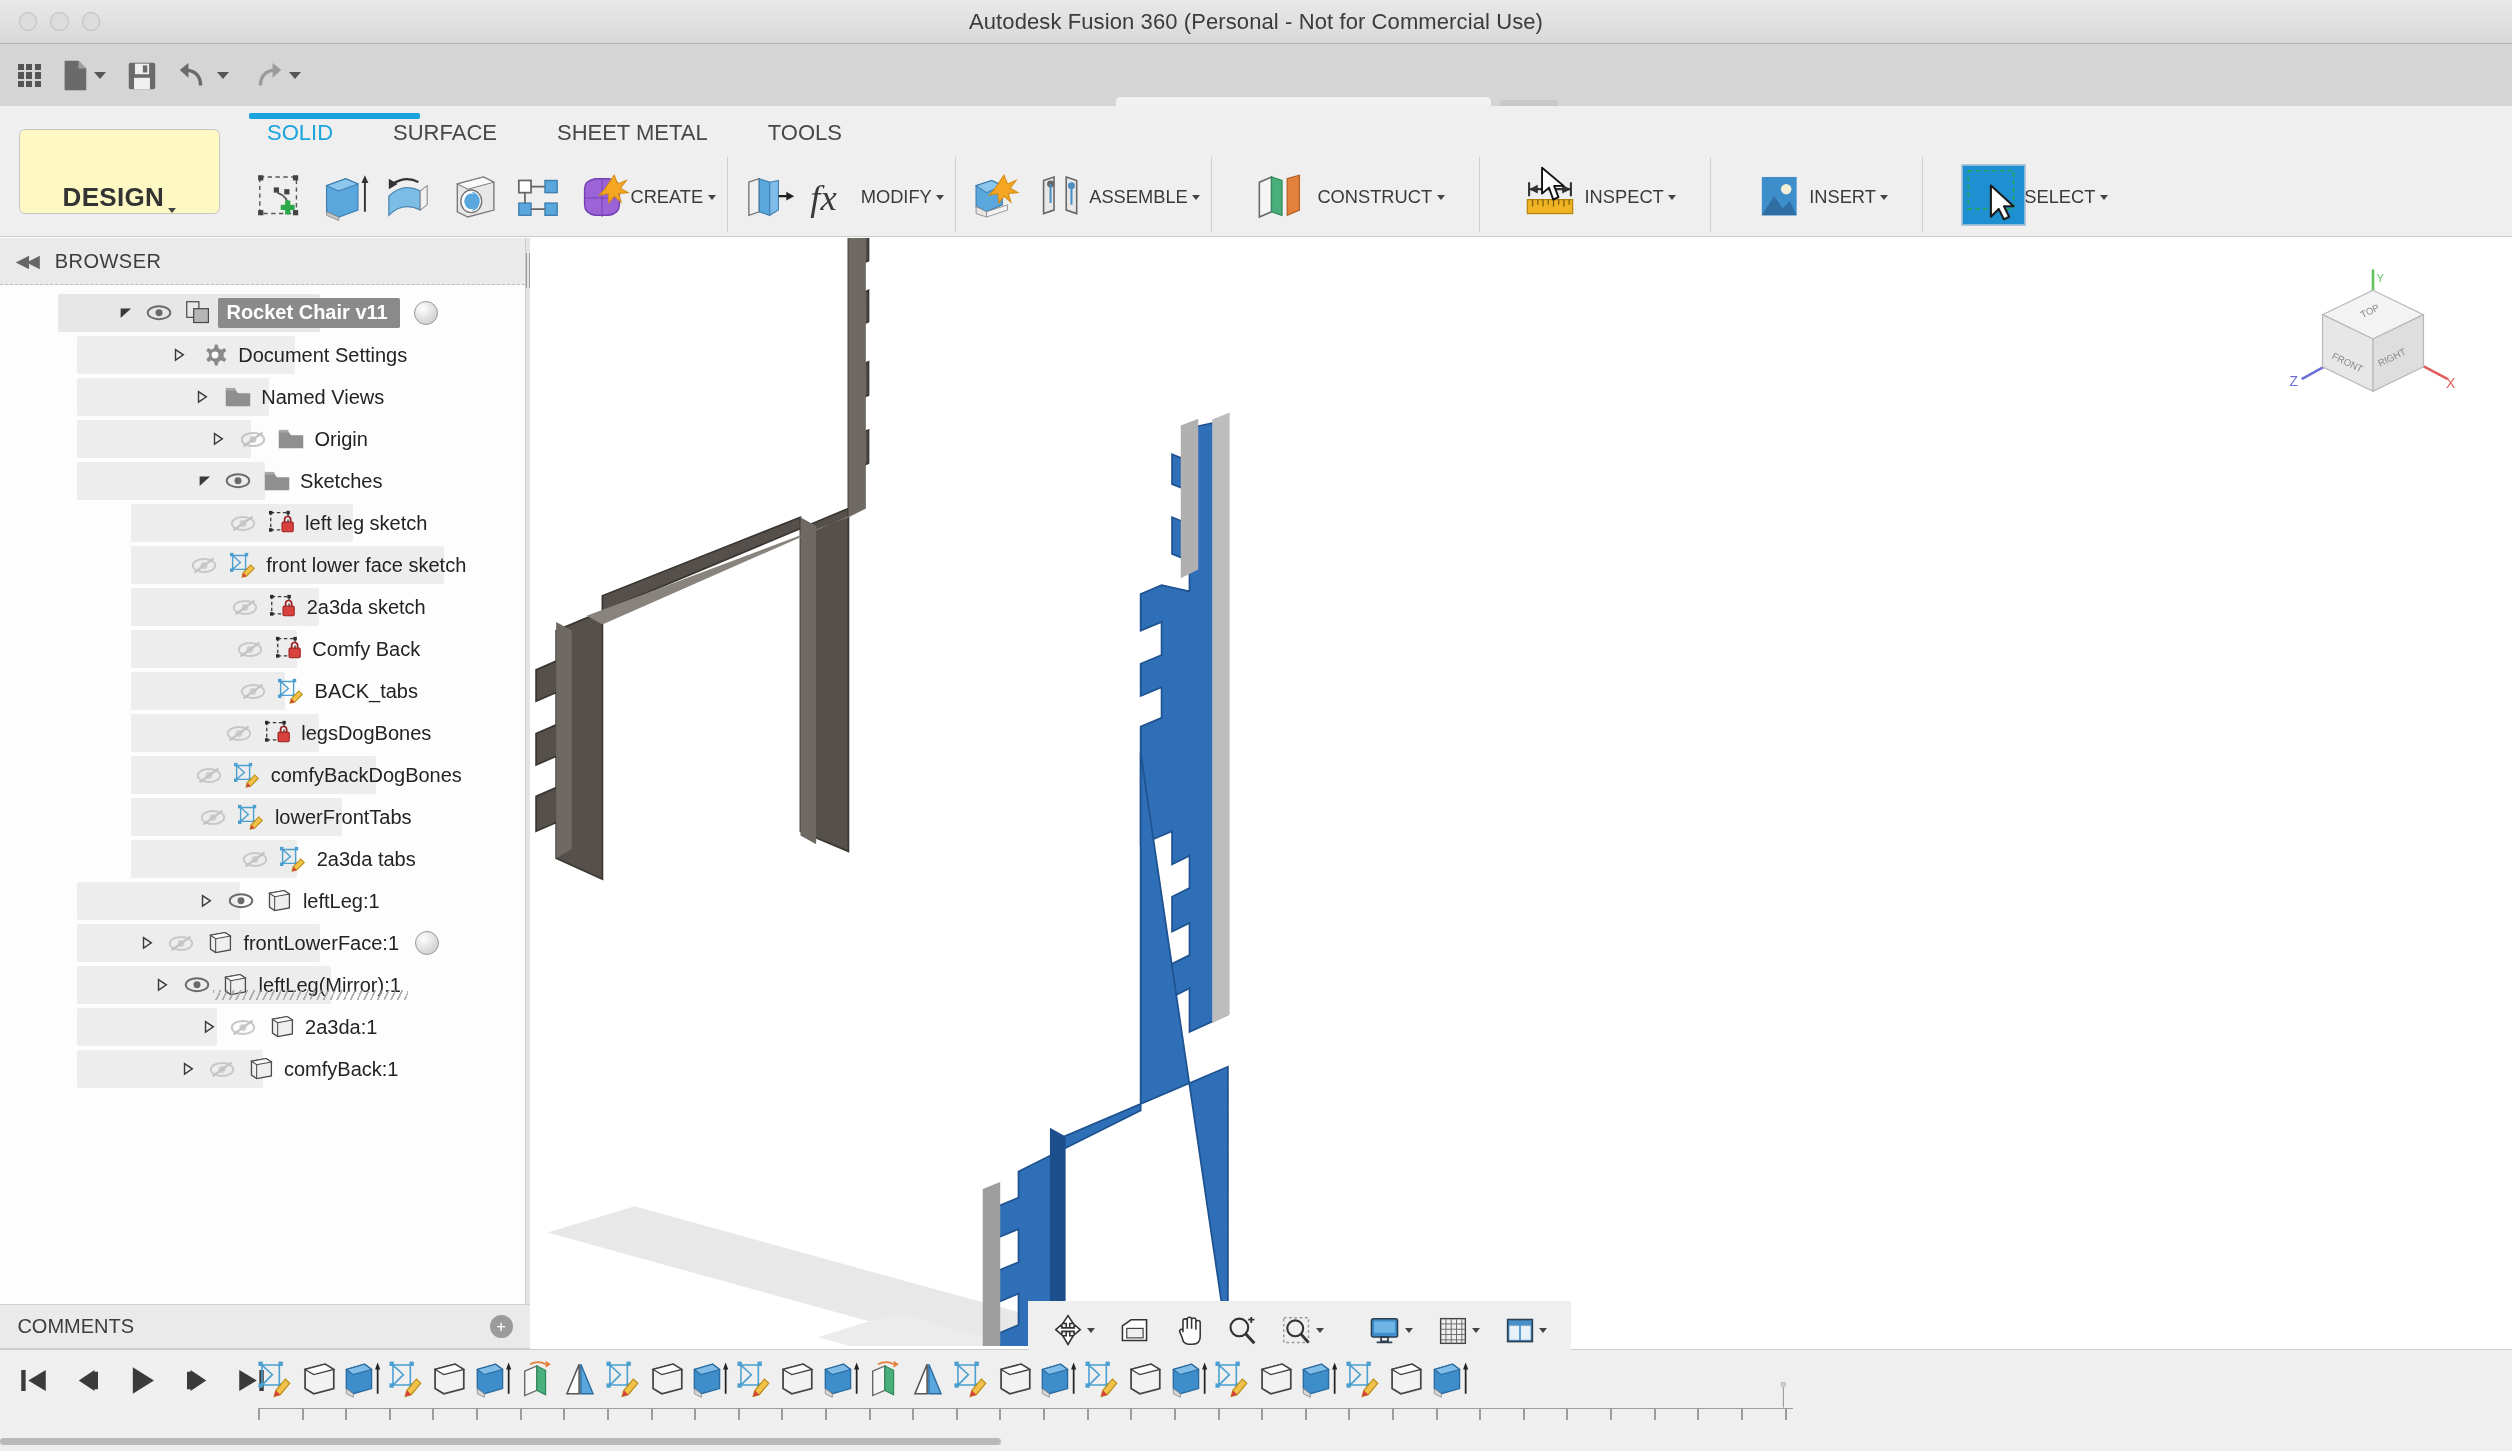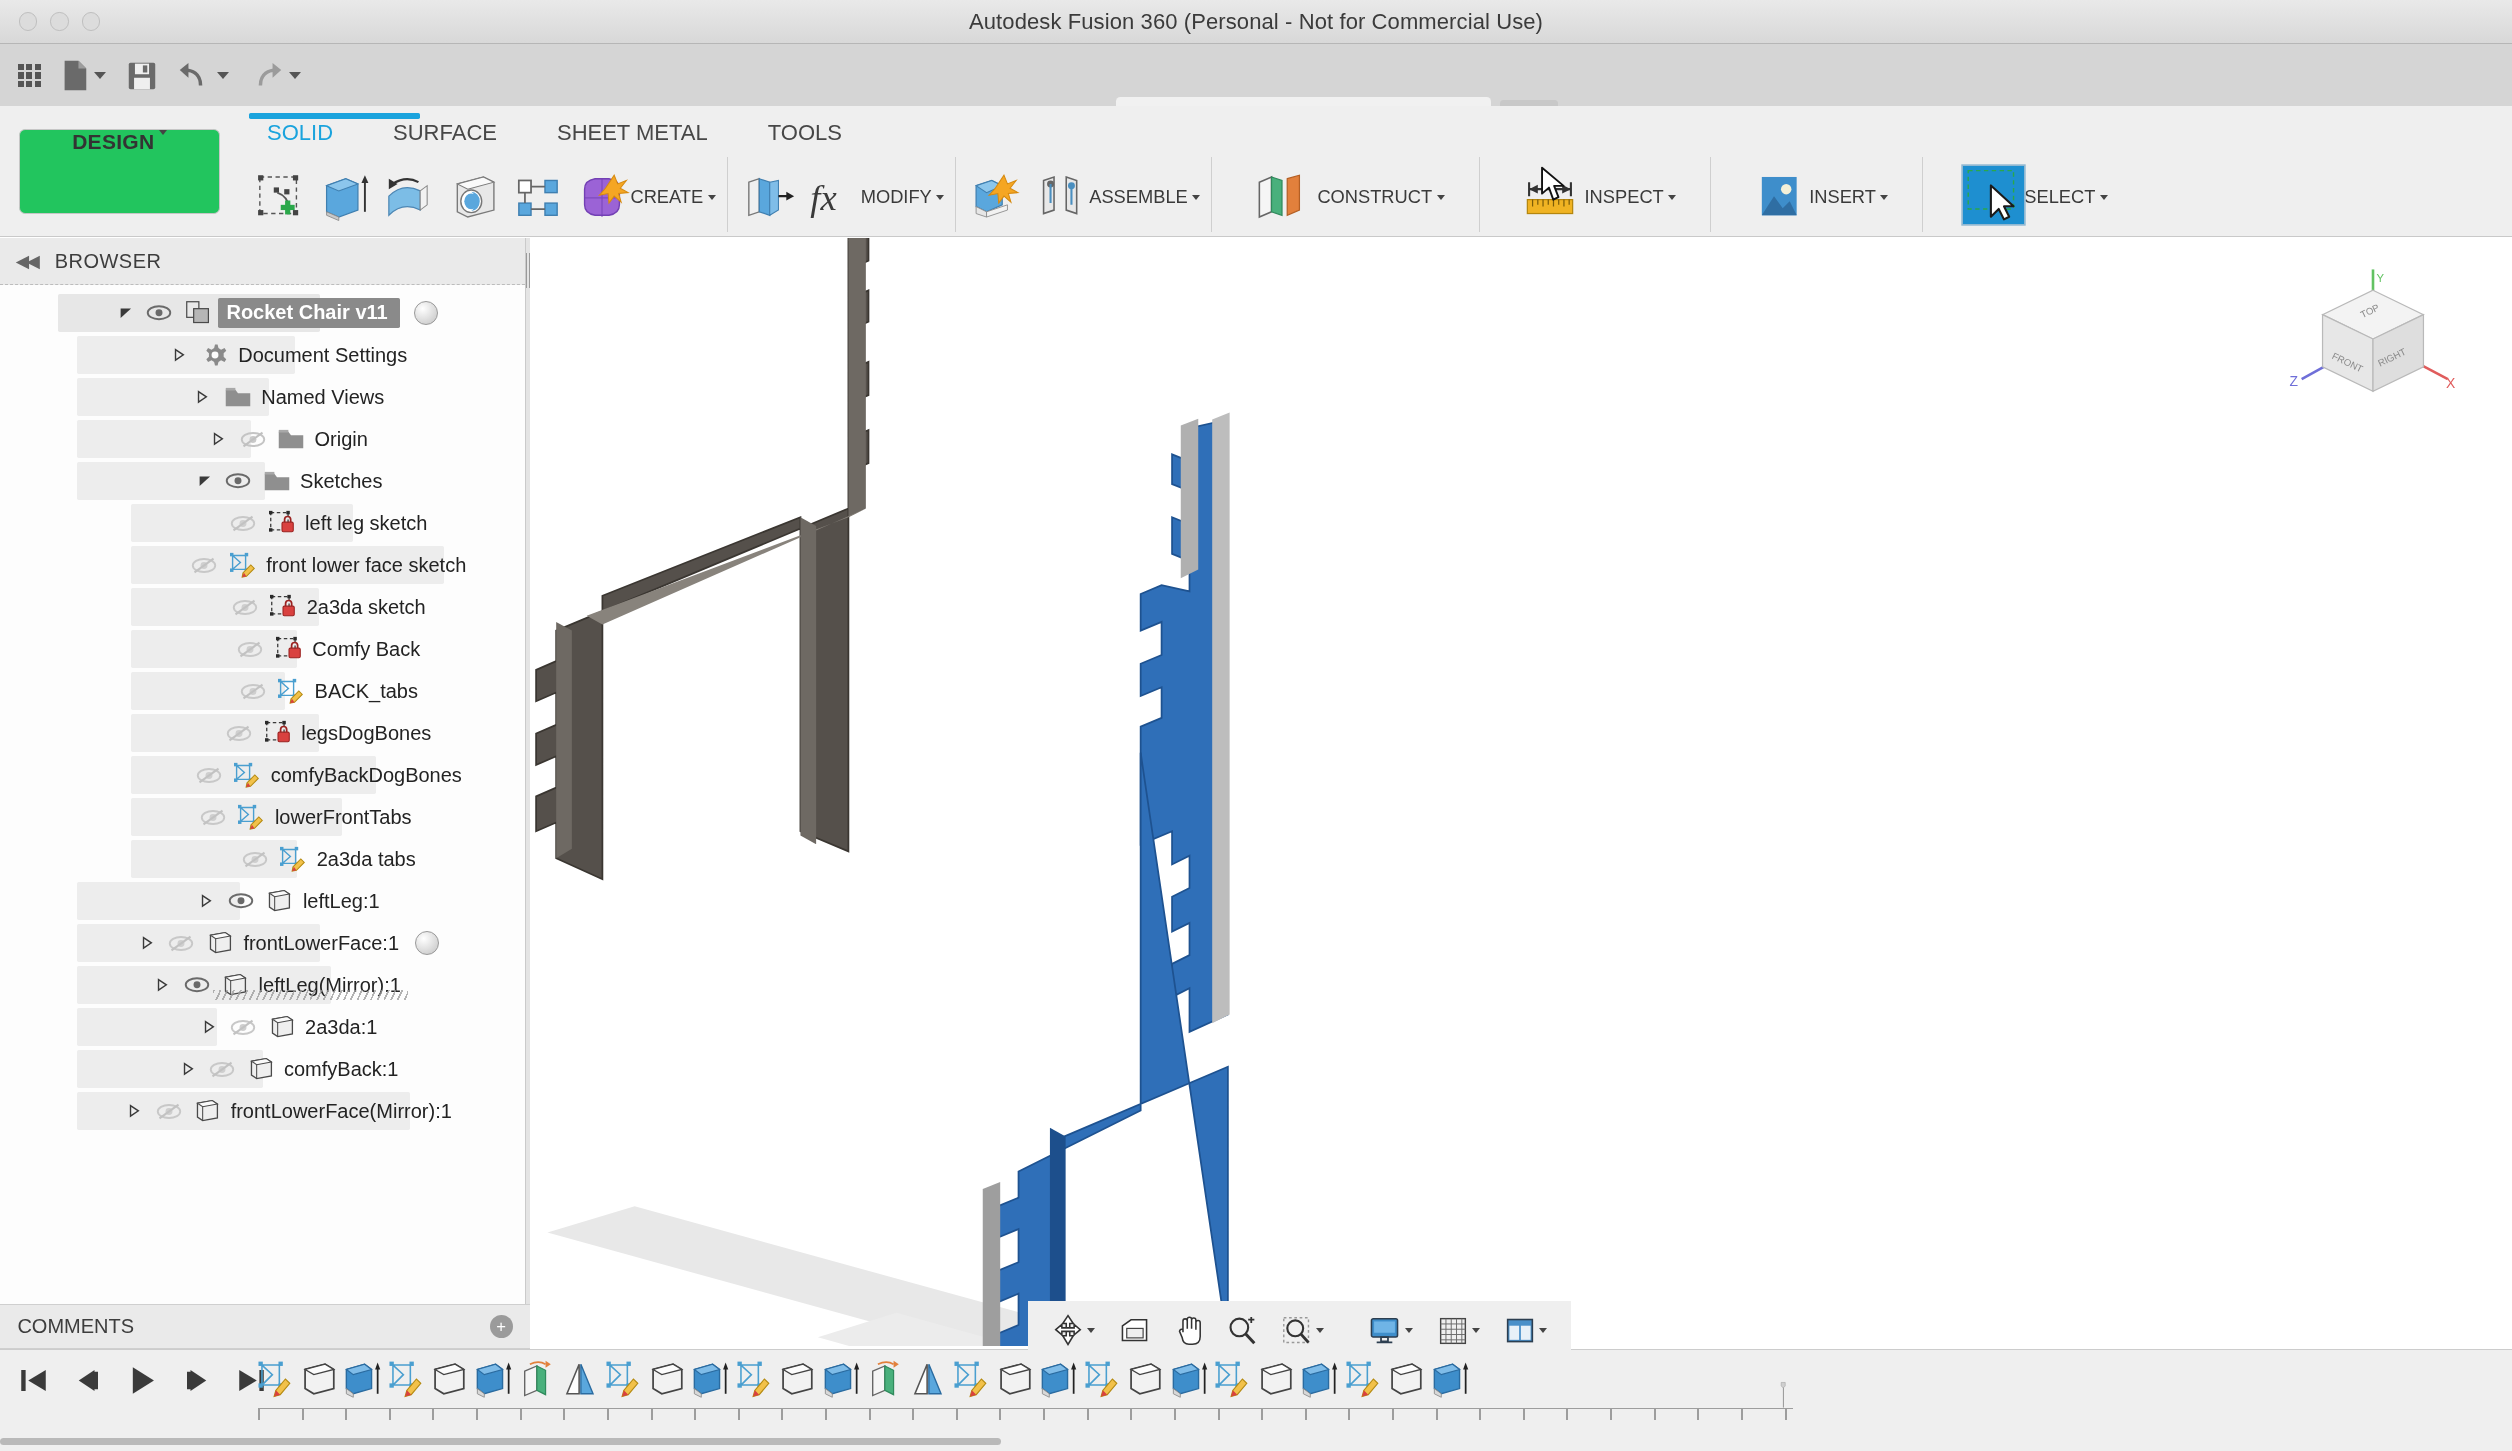--- a/index.html
+++ b/index.html
@@ -78,23 +78,23 @@
   .reddot { position: absolute; right: -1.7px; bottom: -1.7px; width: 13px; height: 13px;
             border-radius: 50%; background: #e03030; border: 1.7px solid #d5d5d5; }
 
   
   .ribbon {
     position: absolute; top: 106px; left: 0; width: 2512px; height: 131px;
     background: #efefef; border-bottom: 0.9px solid #c9c9c9;
   }
   .designbox {
     position: absolute; left: 19px; top: 23px; width: 201px; height: 85px;
-    border: 0.9px solid #c6c6c6; border-radius: 6.1px; background: #22c55e;
-    display: flex; align-items: flex-start; justify-content: center;
-    font-size: 21px; font-weight: bold; color: #333; letter-spacing: 0.3px;
+    border: 0.9px solid #c6c6c6; border-radius: 6.1px; background: #fef9c3;
+    display: flex; align-items: flex-end; justify-content: center;
+    font-size: 26px; font-weight: bold; color: #333; letter-spacing: 0.3px;
   }
   .tabs { position: absolute; left: 237px; top: 7px; display: flex; gap: 0; }
   .rtab { font-size: 22px; color: #474747; padding: 7px 30px; position: relative; }
   .rtab.active { color: #1aa3dd; }
   .groups { position: absolute; left: 237px; top: 47px; display: flex; height: 84px; }
   .grp { display: flex; flex-direction: row; align-items: center;
          padding: 0 12.2px; position: relative; }
   .grp .icons { display: flex; align-items: flex-end; gap: 8.7px; height: 58px; }
   .grp .glabel { font-size: 18.3px; color: #3a3a3a; margin-top: 3.5px; }
   .grp::after { content: ""; position: absolute; right: 0; top: 3.5px;
@@ -906,43 +906,20 @@
               </svg>
             </span>
             <span class="ficon">
               <svg width="28" height="26" viewBox="0 0 32 30">
                 <path d="M5 6 L22 3 L28 7 L28 23 L11 26 L5 22 Z" fill="#efefef" stroke="#4a4a4a" stroke-width="1.5"></path>
                 <path d="M5 6 L22 3 L28 7 L11 10 Z" fill="#fafafa" stroke="#4a4a4a" stroke-width="1.2"></path>
                 <path d="M11 10 L11 26" stroke="#4a4a4a" stroke-width="1.2"></path>
               </svg>
             </span>
             <span class="tlabel">comfyBack:1</span>
-          </div>
-          <div class="trow" style="padding-left: 49px;">
-            <div class="hl" style="left:77px;width:333px;"></div>
-            <span class="arrow">
-              <svg width="14" height="15.7" viewBox="0 0 16 18">
-                <path d="M4 3 L13 9 L4 15 Z" fill="none" stroke="#3a3a3a" stroke-width="1.6"></path>
-              </svg>
-            </span>
-            <span class="eye">
-              <svg width="26" height="19" viewBox="0 0 30 22">
-                <ellipse cx="15" cy="11" rx="13" ry="7.5" fill="none" stroke="#c8c8c8" stroke-width="2.2"></ellipse>
-                <circle cx="15" cy="11" r="4" fill="#cfcfcf"></circle>
-                <path d="M4 19 L26 3" stroke="#c2c2c2" stroke-width="2.4"></path>
-              </svg>
-            </span>
-            <span class="ficon">
-              <svg width="28" height="26" viewBox="0 0 32 30">
-                <path d="M5 6 L22 3 L28 7 L28 23 L11 26 L5 22 Z" fill="#efefef" stroke="#4a4a4a" stroke-width="1.5"></path>
-                <path d="M5 6 L22 3 L28 7 L11 10 Z" fill="#fafafa" stroke="#4a4a4a" stroke-width="1.2"></path>
-                <path d="M11 10 L11 26" stroke="#4a4a4a" stroke-width="1.2"></path>
-              </svg>
-            </span>
-            <span class="tlabel">frontLowerFace(Mirror):1</span>
           </div>
         </div>
     </div>
   </div>
 
   <div class="panel-divider"></div>
   <div class="grip"></div>
   <div class="grip2"></div>
 
   <div class="comments">

